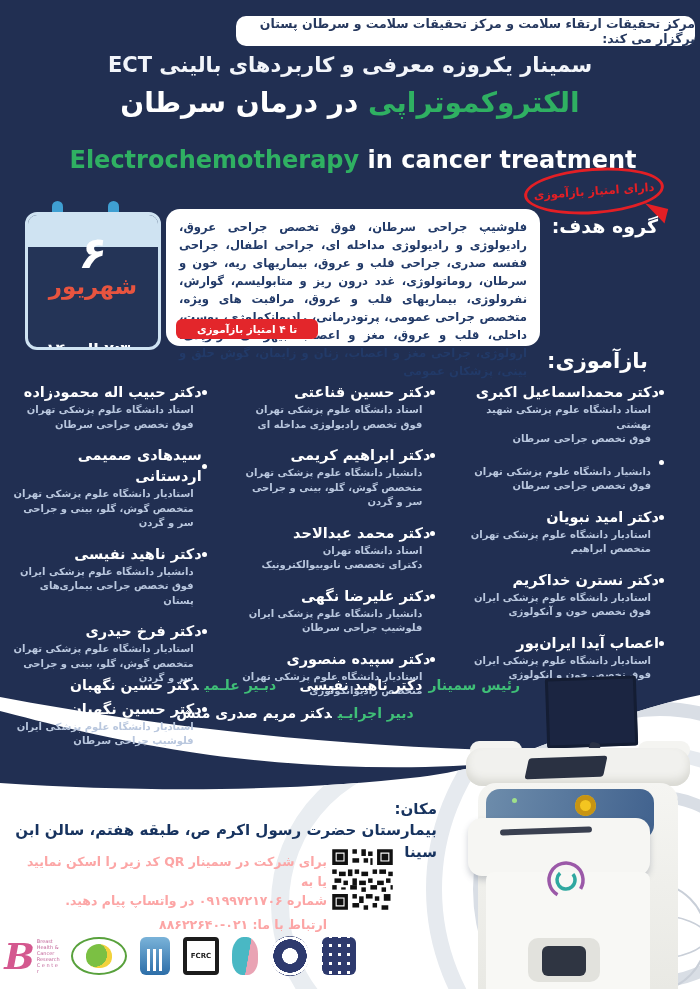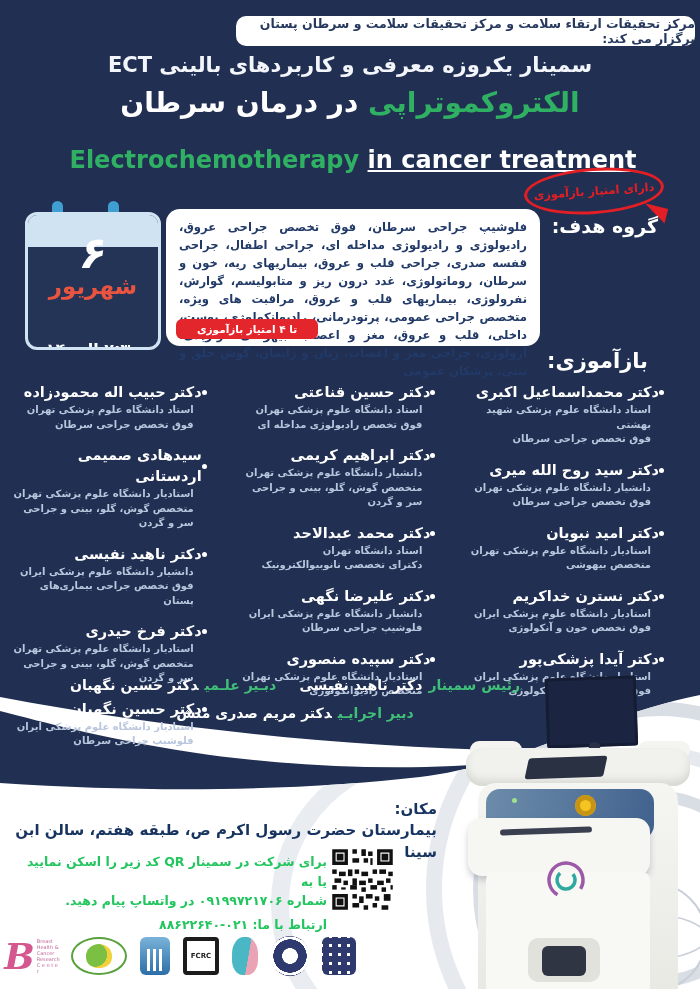--- a/index.html
+++ b/index.html
@@ -15,21 +15,21 @@
     color:#f2f5fa;font-size:21px;font-weight:bold;}
 
   .title{position:absolute;left:0;top:86px;width:100%;text-align:center;direction:rtl;
     font-size:28px;font-weight:bold;letter-spacing:-1px;}
   .title .g{color:#2fb062;}
   .title .w{color:#ffffff;}
 
   .en-title{position:absolute;left:0;top:146px;width:100%;text-align:center;
     font-size:24px;font-weight:bold;}
   .en-title .g{color:#2fb062;margin-left:6px;}
-  .en-title .w{color:#ffffff;text-decoration:underline;}
+  .en-title .w{color:#ffffff;}
 
   
   .stamp{position:absolute;left:524px;top:168px;width:140px;height:46px;
     border:3px solid #e31f25;border-radius:50%;transform:rotate(-4deg);
     display:flex;align-items:center;justify-content:center;
     color:#e31f25;font-size:11.5px;font-weight:bold;direction:rtl;}
   .stamp::after{content:"";position:absolute;right:-4px;bottom:-14px;width:0;height:0;
     border-top:15px solid #e31f25;border-left:24px solid transparent;transform:rotate(18deg);}
 
   
@@ -89,21 +89,21 @@
   .cart-front{position:absolute;left:486px;top:872px;width:164px;height:117px;background:#f8f8f5;border-radius:8px 8px 0 0;}
   .device-logo{position:absolute;left:544px;top:858px;width:44px;height:44px;}
   .cart-foot{position:absolute;left:528px;top:938px;width:72px;height:44px;background:#e2e2dd;border-radius:10px;}
   .cart-foot-in{position:absolute;left:542px;top:946px;width:44px;height:30px;background:#2f3542;border-radius:6px;}
 
   
   .venue{position:absolute;right:263px;top:799px;width:430px;direction:rtl;text-align:right;}
   .venue-label{color:#17335f;font-size:15px;font-weight:bold;line-height:20px;}
   .venue-text{color:#17335f;font-size:15px;font-weight:bold;line-height:22px;}
   .reg-text{position:absolute;right:373px;top:852px;width:302px;direction:rtl;text-align:right;
-    color:#22c55e;font-size:12.5px;font-weight:bold;line-height:19.5px;}
+    color:#fca5a5;font-size:12.5px;font-weight:bold;line-height:19.5px;}
   .reg-contact{margin-top:4px;}
   .qr{position:absolute;left:330px;top:847px;width:65px;height:65px;}
 
   
   .logos{position:absolute;left:6px;bottom:2px;width:408px;height:62px;display:flex;align-items:center;gap:13px;}
   .logo{flex:0 0 auto;display:flex;flex-direction:column;align-items:center;justify-content:center;}
   .logo-b{width:52px;height:58px;flex-direction:row;gap:2px;}
   .logo-b .bchar{font-size:36px;font-weight:bold;color:#d4588f;font-family:"DejaVu Serif",serif;font-style:italic;line-height:36px;}
   .logo-b .btext{font-size:5px;color:#c2679b;line-height:6px;white-space:pre-line;text-align:left;}
   .logo-apple{width:56px;height:38px;border:2px solid #58a13c;border-radius:50%;}
@@ -180,45 +180,44 @@
         <div class="spk-name-row">
             <span class="bullet"></span>
             <span class="spk-name">دکتر محمداسماعیل اکبری</span>
           </div>
         <div class="spk-sub">استاد دانشگاه علوم پزشکی شهید بهشتی</div>
         <div class="spk-sub">فوق تخصص جراحی سرطان</div>
       </div>
       <div class="spk">
         <div class="spk-name-row">
             <span class="bullet"></span>
-            <span class="spk-name">دکتر سید روح الله میری</span>
           </div>
         <div class="spk-sub">دانشیار دانشگاه علوم پزشکی تهران</div>
         <div class="spk-sub">فوق تخصص جراحی سرطان</div>
       </div>
       <div class="spk">
         <div class="spk-name-row">
             <span class="bullet"></span>
             <span class="spk-name">دکتر امید نبویان</span>
           </div>
         <div class="spk-sub">استادیار دانشگاه علوم پزشکی تهران</div>
-        <div class="spk-sub">متخصص بیهوشی</div>
+        <div class="spk-sub">متخصص ابراهیم</div>
       </div>
       <div class="spk">
         <div class="spk-name-row">
             <span class="bullet"></span>
             <span class="spk-name">دکتر نسترن خداکریم</span>
           </div>
         <div class="spk-sub">استادیار دانشگاه علوم پزشکی ایران</div>
         <div class="spk-sub">فوق تخصص خون و آنکولوژی</div>
       </div>
       <div class="spk">
         <div class="spk-name-row">
             <span class="bullet"></span>
-            <span class="spk-name">دکتر آیدا پزشکی‌پور</span>
+            <span class="spk-name">اعصاب آیدا ایران‌پور</span>
           </div>
         <div class="spk-sub">استادیار دانشگاه علوم پزشکی ایران</div>
         <div class="spk-sub">فوق تخصص خون و انکولوژی</div>
       </div>
     </div>
     <div class="spk-col">
       <div class="spk">
         <div class="spk-name-row">
             <span class="bullet"></span>
             <span class="spk-name">دکتر حسین قناعتی</span>

